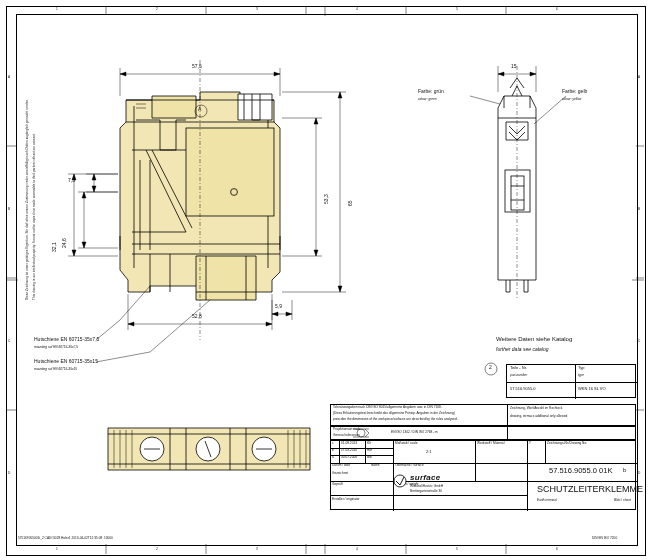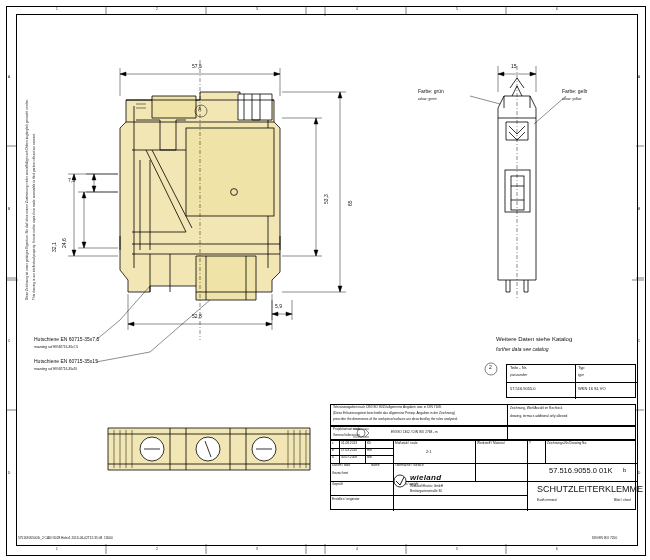--- a/index.html
+++ b/index.html
@@ -321,21 +321,21 @@
     <div class="t tiny it" style="left:206px;top:58px;">Earth terminal</div>
 
     <div class="t tiny" style="left:283px;top:58px;">Blatt / sheet</div>
   </div>
 
   <div class="abs" style="left:392px;top:472px;width:70px;height:34px;">
     <svg width="70" height="20">
       <circle cx="8" cy="9" r="6" fill="#fff" stroke="#000" stroke-width="0.8"></circle>
       <path d="M4,9 l4,4 l4,-8" fill="none" stroke="#000" stroke-width="0.9"></path>
     </svg>
-    <div class="t logo abs" style="left:18px;top:2px;">wieland</div>
+    <div class="t logo abs" style="left:18px;top:2px;">surface</div>
     <div class="t tiny abs" style="left:18px;top:13px;">Wieland Electric GmbH</div>
     <div class="t tiny abs" style="left:18px;top:18px;">Brettergartenstraße 30</div>
   </div>
 
   <svg width="650" height="560">
     <path class="part" d="M108,428 L108,470 L310,470 L310,428 Z"></path>
     <path class="nofill" d="M108,434 L310,434 M108,464 L310,464"></path>
 
     <circle class="white" cx="152" cy="449" r="12"></circle>
     <path class="nofill" d="M144,449 L160,449"></path>

